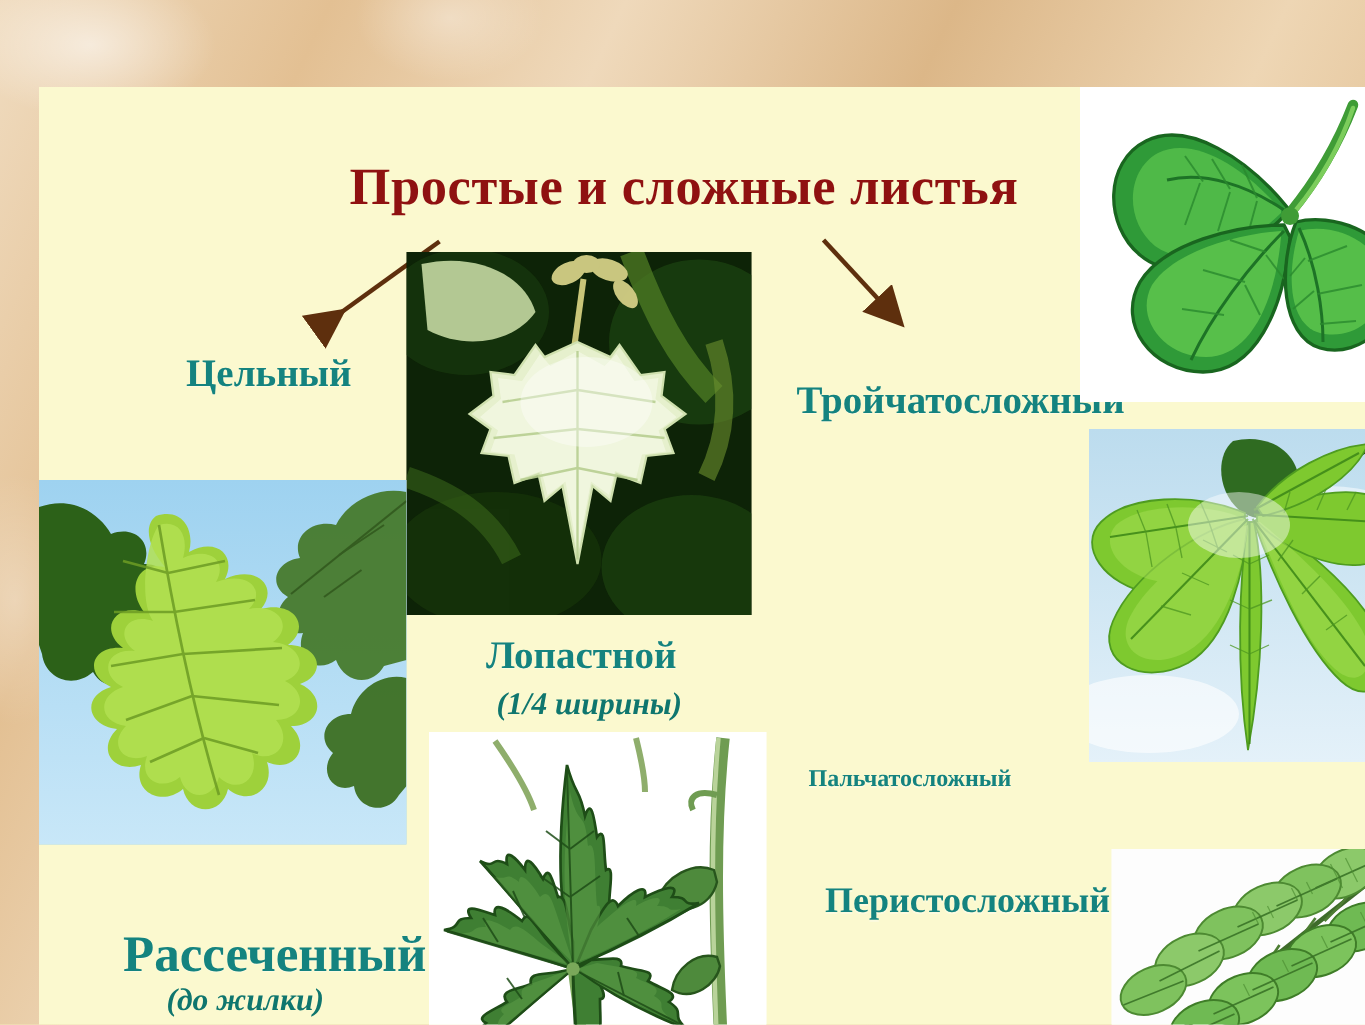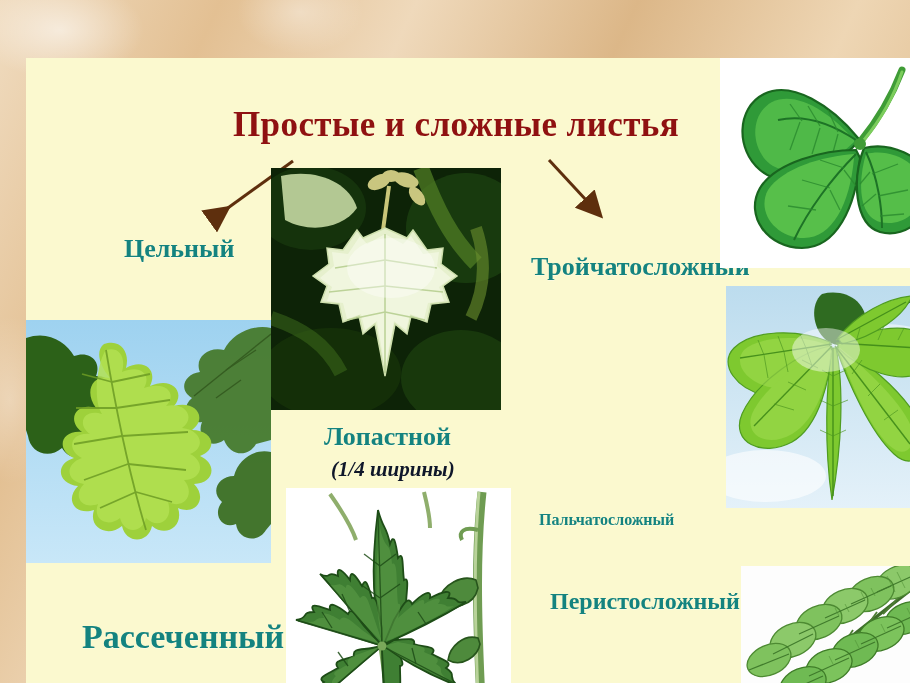--- a/index.html
+++ b/index.html
@@ -42,21 +42,21 @@
   
   .lbl{
     position:absolute;
     color:#14837f;
     font-weight:bold;
     white-space:nowrap;
     text-shadow:0 1px 0 rgba(255,255,255,.35);
   }
   .sub{
     position:absolute;
-    color:#0f172a;
+    color:#0f766e;
     font-style:italic;
     font-weight:bold;
     white-space:nowrap;
     text-align:center;
   }
   #lbl-celny{left:98px;top:176px;font-size:26px;font-family:Liberation Serif, serif;}
   #lbl-troych{left:505px;top:194px;font-size:26px;}
   #lbl-lopast{left:298px;top:364px;font-size:26px;}
   #sub-lopast{left:305px;top:399px;font-size:21px;}
   #lbl-rassech{left:56px;top:560px;font-size:34px;}
@@ -115,20 +115,21 @@
       </defs>
       <line x1="8" y1="6" x2="58" y2="60" stroke="#5e2f0d" stroke-width="3" marker-end="url(#ahR)"></line>
     </svg>
   </div>
 
   <div class="lbl" id="lbl-celny">Цельный</div>
   <div class="lbl" id="lbl-troych">Тройчатосложный</div>
   <div class="lbl" id="lbl-lopast">Лопастной</div>
   <div class="sub" id="sub-lopast">(1/4 ширины)</div>
   <div class="lbl" id="lbl-rassech">Рассеченный</div>
+  <div class="sub" id="sub-rassech">(до жилки)</div>
   <div class="lbl" id="lbl-palch">Пальчатосложный</div>
   <div class="lbl" id="lbl-perist">Перистосложный</div>
 
   <div class="photo" id="ph-lobed">
     <svg width="230" height="242" viewBox="0 0 230 242">
       <rect width="230" height="242" fill="#0d2307"></rect>
       <g opacity=".85">
         <ellipse cx="40" cy="40" rx="55" ry="42" fill="#17360d"></ellipse>
         <ellipse cx="195" cy="60" rx="60" ry="55" fill="#1b3f10"></ellipse>
         <ellipse cx="60" cy="205" rx="70" ry="45" fill="#163209"></ellipse>

